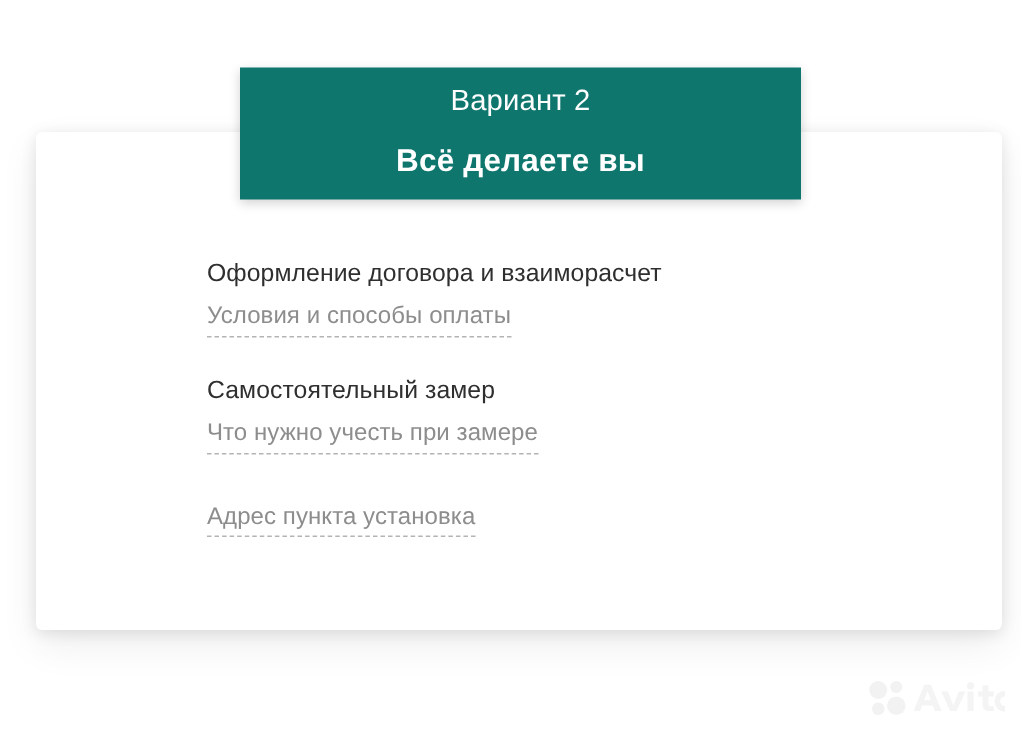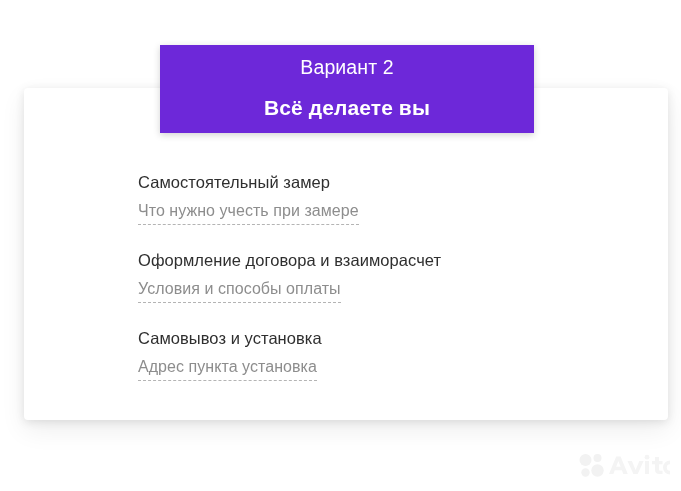--- a/index.html
+++ b/index.html
@@ -32,21 +32,21 @@
                 0 10px 26px rgba(0,0,0,0.07);
   }
 
   
   .banner {
     position: absolute;
     left: 160px;
     top: 45px;
     width: 374px;
     height: 88px;
-    background: #6d28d9;
+    background: #0f766e;
     box-shadow: 0 2px 7px rgba(0,0,0,0.18);
     display: flex;
     flex-direction: column;
     align-items: center;
     justify-content: center;
     box-sizing: border-box;
     padding-bottom: 2px;
   }
   .banner-line1 {
     color: #ffffff;
@@ -118,31 +118,30 @@
   <div class="card"></div>
 
   <div class="banner">
     <div class="banner-line1">Вариант 2</div>
     <div class="banner-line2">Всё делаете вы</div>
   </div>
 
   <div class="steps">
 
     <div class="step">
+      <div class="step-title">Оформление договора и взаиморасчет</div>
+      <span class="step-link">Условия и способы оплаты</span>
+    </div>
+
+    <div class="step">
       <div class="step-title">Самостоятельный замер</div>
       <span class="step-link">Что нужно учесть при замере</span>
     </div>
 
     <div class="step">
-      <div class="step-title">Оформление договора и взаиморасчет</div>
-      <span class="step-link">Условия и способы оплаты</span>
-    </div>
-
-    <div class="step">
-      <div class="step-title">Самовывоз и установка</div>
       <span class="step-link">Адрес пункта установка</span>
     </div>
 
   </div>
 
   <div class="watermark">
     <svg width="92" height="28" viewBox="0 0 92 28">
       <g fill="#f2f2f2">
         <circle cx="7.5" cy="9" r="6"></circle>
         <circle cx="19.5" cy="7" r="4"></circle>

